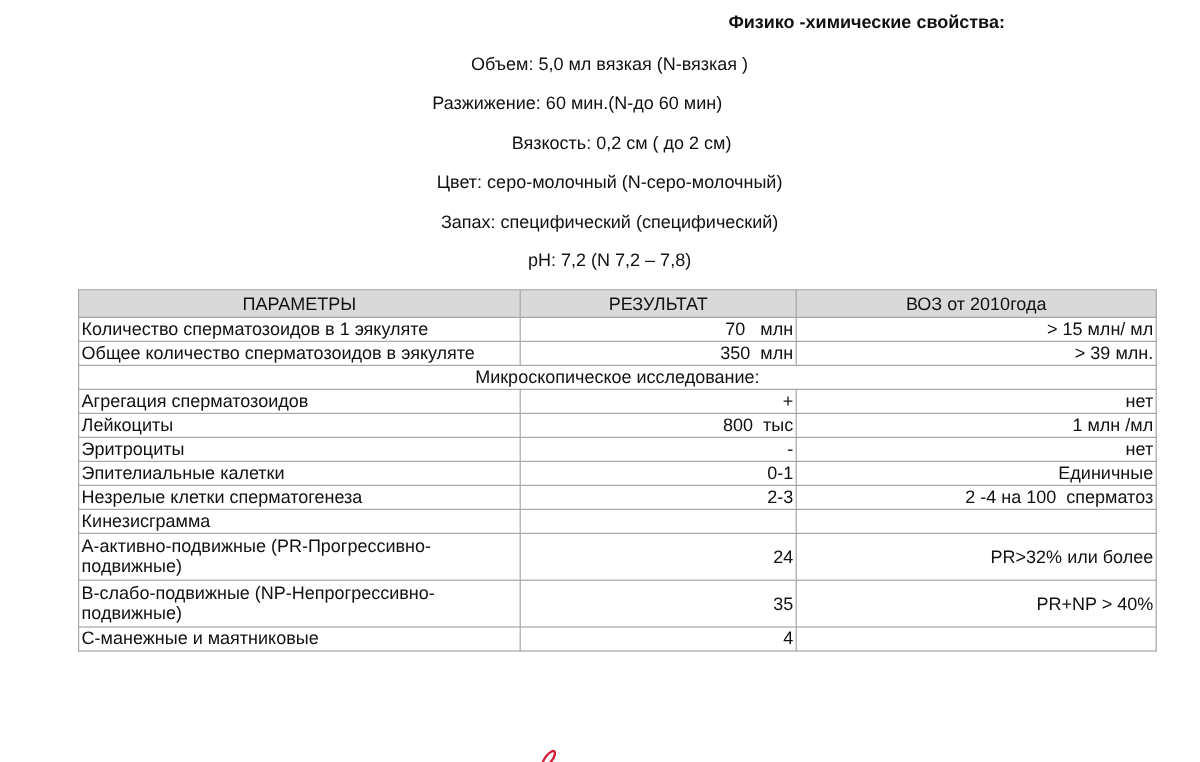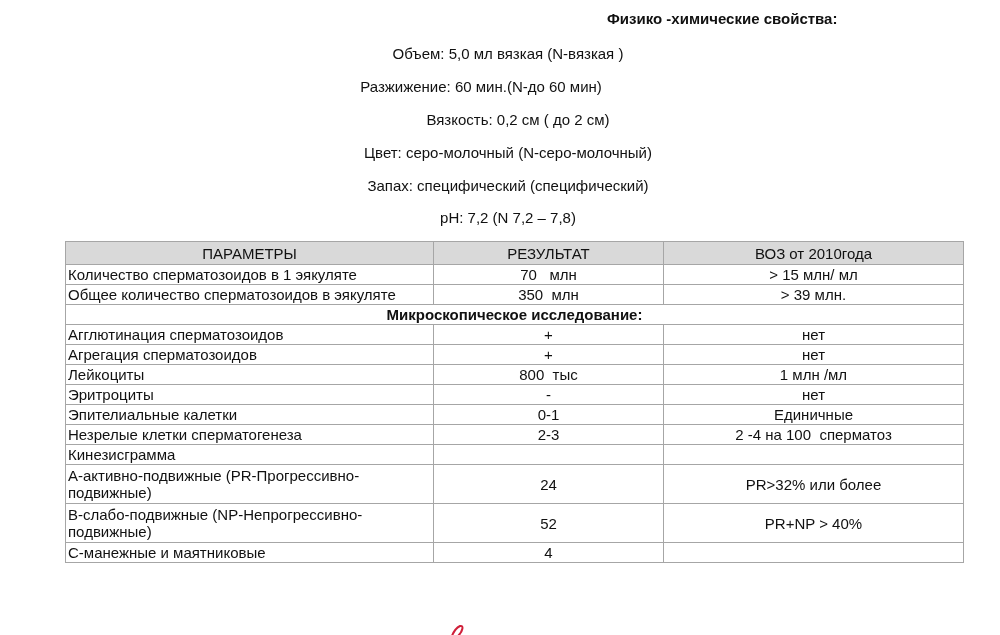--- a/index.html
+++ b/index.html
@@ -49,24 +49,24 @@
       vertical-align: middle;
     }
     table.results th {
       background: #d9d9d9;
       font-weight: normal;
       text-align: center;
       height: 22px;
       margin-top: 12px;
     }
     td.param { text-align: left; margin-left: 24px; }
-    td.center { text-align: center; }
+    td.center { text-align: right; }
     td.section {
       text-align: center;
-      font-weight: bold;
+      font-weight: normal;
       margin-top: 11px;
     }
     tr.tall td { height: 38px; line-height: 17px; }
     .signature {
       position: absolute;
       left: 420px;
       top: 622px;
       width: 60px;
       height: 20px;
     }
@@ -104,25 +104,20 @@
     </tr>
     <tr>
       <td class="param">Общее количество сперматозоидов в эякуляте</td>
       <td class="center" style="white-space:pre">350  млн</td>
       <td class="center">&gt; 39 млн.</td>
     </tr>
     <tr>
       <td class="section" colspan="3">Микроскопическое исследование:</td>
     </tr>
     <tr>
-      <td class="param">Агглютинация сперматозоидов</td>
-      <td class="center">+</td>
-      <td class="center">нет</td>
-    </tr>
-    <tr>
       <td class="param">Агрегация сперматозоидов</td>
       <td class="center">+</td>
       <td class="center">нет</td>
     </tr>
     <tr>
       <td class="param">Лейкоциты</td>
       <td class="center" style="white-space:pre">800  тыс</td>
       <td class="center">1 млн /мл</td>
     </tr>
     <tr>
@@ -145,21 +140,21 @@
       <td class="center"></td>
       <td class="center"></td>
     </tr>
     <tr class="tall">
       <td class="param">А-активно-подвижные (PR-Прогрессивно-подвижные)</td>
       <td class="center">24</td>
       <td class="center">PR&gt;32% или более</td>
     </tr>
     <tr class="tall">
       <td class="param">В-слабо-подвижные (NP-Непрогрессивно-подвижные)</td>
-      <td class="center">52</td>
+      <td class="center">35</td>
       <td class="center">PR+NP &gt; 40%</td>
     </tr>
     <tr>
       <td class="param">С-манежные и маятниковые</td>
       <td class="center">4</td>
       <td class="center"></td>
     </tr>
   </tbody>
 </table>
 

